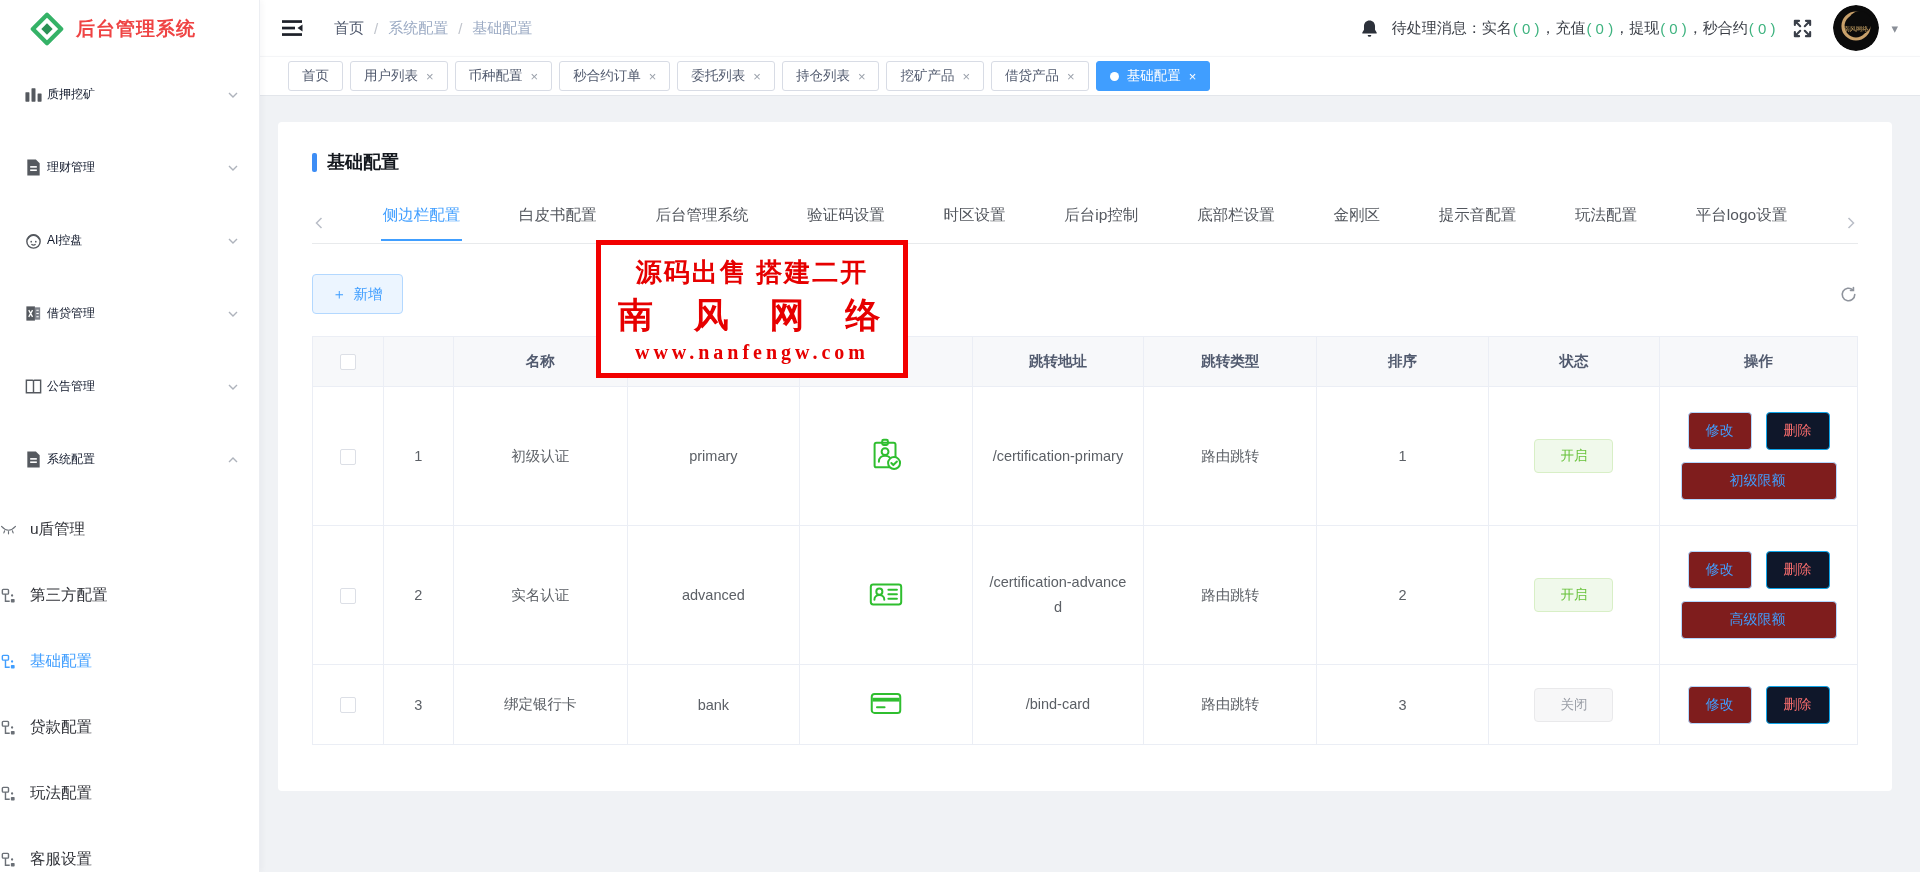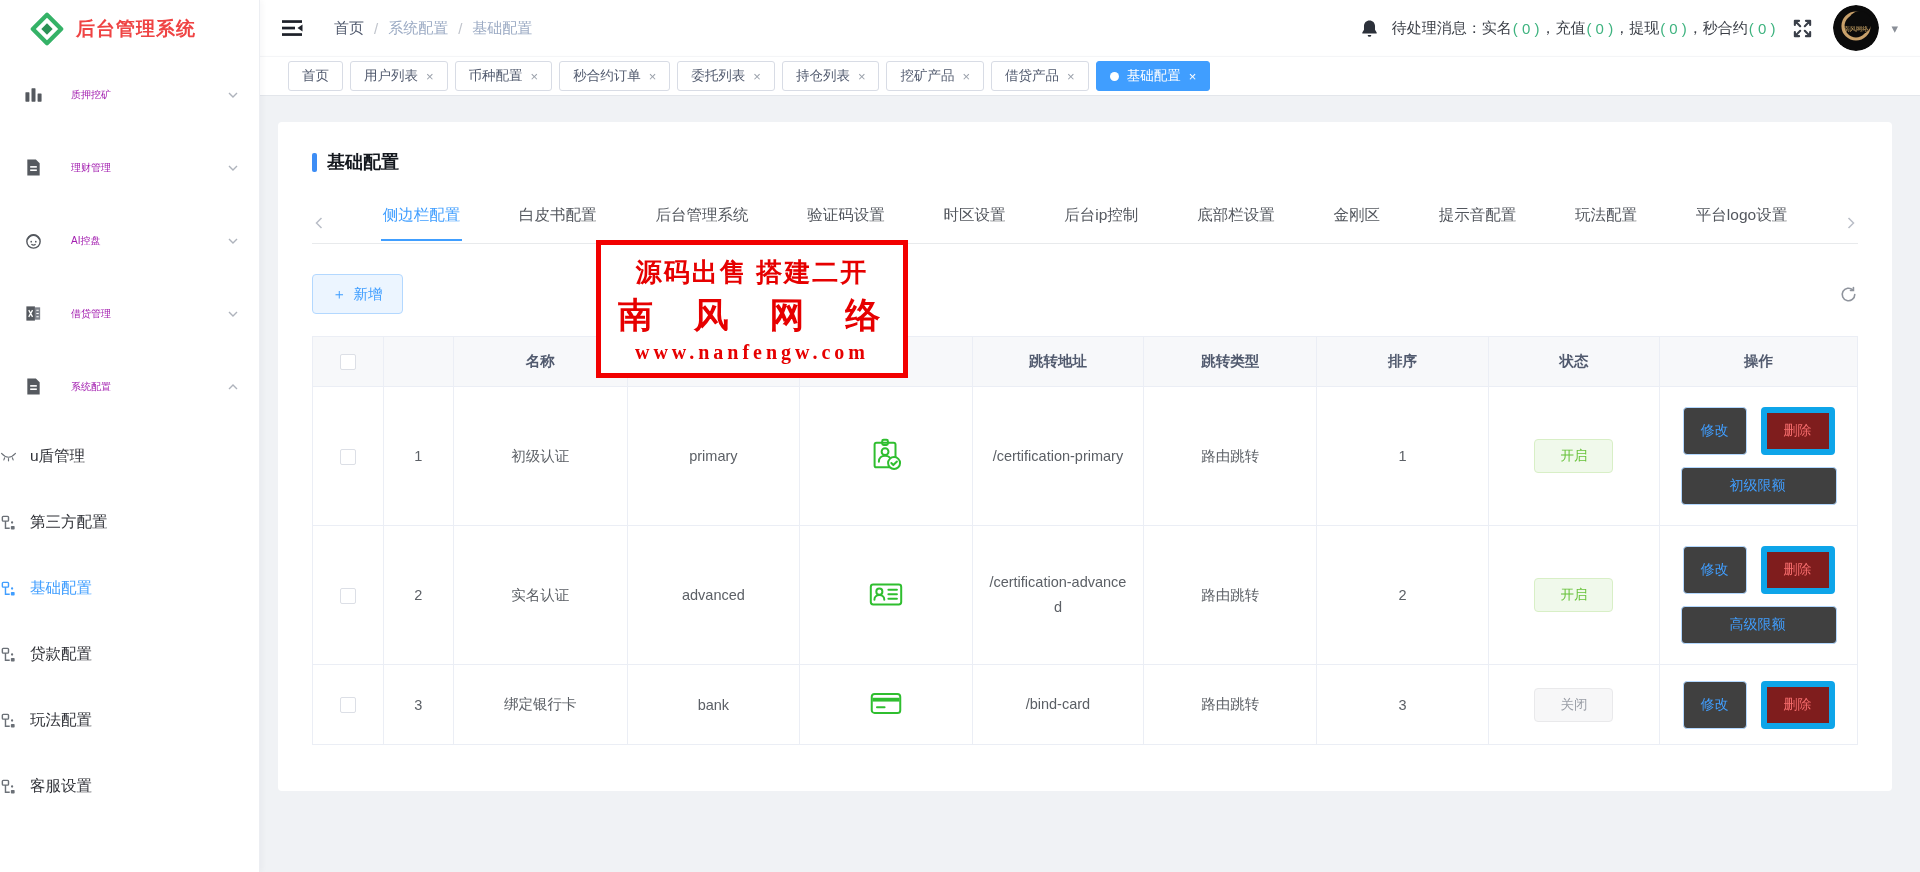--- a/index.html
+++ b/index.html
@@ -7,21 +7,21 @@
     font-family:"Liberation Sans","DejaVu Sans",sans-serif; }
   .app { display:flex; width:1920px; height:872px; }
 
   
   .sidebar { width:260px; background:#fff; border-right:1px solid #eceef2; flex:0 0 260px;
     box-shadow:2px 0 6px rgba(0,21,41,.04); z-index:5; }
   .logo { height:58px; display:flex; align-items:center; padding-left:30px; gap:12px; }
   .logo-text { font-size:19px; font-weight:bold; color:#ef4444; letter-spacing:1px; }
   .mi { height:73px; display:flex; align-items:center; padding:0 20px 0 24px; cursor:pointer; }
   .mi-ic { width:19px; height:19px; flex:0 0 19px; }
-  .mi-label { font-size:10px; color:#a21caf; margin-left:28px; flex:1; }
+  .mi-label { font-size:12px; color:#0f172a; margin-left:4px; flex:1; }
   .chev { width:12px; height:12px; }
   .chev.up { transform:rotate(180deg); }
   .smi { height:66px; display:flex; align-items:center; cursor:pointer; color:#5f646c; }
   .smi .mi-ic { width:17px; height:17px; flex:0 0 17px; }
   .smi .mi-label { font-size:15.5px; color:#303238; margin-left:13px; }
   .smi.active, .smi.active .mi-label { color:#409eff; }
 
   
   .rightcol { flex:1; display:flex; flex-direction:column; min-width:0; }
 
@@ -78,22 +78,22 @@
   td.url { word-break:break-all; padding:0 16px; line-height:1.7; }
   .cb { width:16px; height:16px; border:1px solid #dcdfe6; border-radius:2px; background:#fff;
     display:inline-block; vertical-align:middle; cursor:pointer; }
   .row-icon { width:38px; height:38px; display:inline-block; }
   .badge { display:inline-block; padding:7px 25px; border-radius:4px; font-size:13.5px; }
   .badge.on { background:#f0f9eb; border:1px solid #d8efc6; color:#67c23a; }
   .badge.off { background:#f7f7f8; border:1px solid #e9e9eb; color:#9a9ea6; }
   .actions { display:flex; flex-direction:column; align-items:center; gap:12px; }
   .act-row { display:flex; gap:14px; }
   .btn { font-family:inherit; font-size:14px; padding:9px 17px; border-radius:4px; cursor:pointer; }
-  .btn-blue { background:#404040; border:1px solid #b3d8ff; color:#409eff; }
-  .btn-red { background:#7f1d1d; border:6px solid #0ea5e9; color:#f56c6c; }
+  .btn-blue { background:#7f1d1d; border:1px solid #b3d8ff; color:#409eff; }
+  .btn-red { background:#0f172a; border:1px solid #0ea5e9; color:#f56c6c; }
   .btn-wide { min-width:156px;padding-left:15px; }
 
   
   .watermark { position:absolute; left:596px; top:240px; width:312px; height:138px; background:#fff;
     border:5px solid #f20000; z-index:60; display:flex; flex-direction:column; align-items:center;
     justify-content:center; gap:2px; font-family:"Liberation Serif","DejaVu Serif",serif; color:#e60000; }
   .wm1 { font-size:26px; font-weight:bold; letter-spacing:2px; white-space:nowrap; }
   .wm2 { font-size:35px; font-weight:bold; letter-spacing:16px; white-space:nowrap; text-indent:10px; }
   .wm3 { font-size:20px; font-weight:bold; letter-spacing:4px; white-space:nowrap; }
 </style>
@@ -148,20 +148,29 @@
           </svg>
       </div>
       <div class="mi">
         <svg class="mi-ic" viewBox="0 0 20 20">
           <rect x="2.5" y="2.5" width="9" height="15" fill="#55595f"></rect>
           <rect x="11.5" y="3.5" width="5.5" height="13" fill="#80848c"></rect>
           <path d="M5 6.5l4 7M9 6.5l-4 7" stroke="#fff" stroke-width="1.4"></path>
           <path d="M13 6.5h2.5M13 10h2.5M13 13.5h2.5" stroke="#fff" stroke-width="1.1"></path>
         </svg>
         <span class="mi-label">借贷管理</span>
+        <svg class="chev" viewBox="0 0 12 12">
+            <path d="M2 4l4 4 4-4" stroke="#aeb3bc" stroke-width="1.4" fill="none"></path>
+          </svg>
+      </div>
+      <div class="mi">
+        <svg class="mi-ic" viewBox="0 0 20 20" fill="none" stroke="#55595f" stroke-width="1.5">
+          <path d="M2.5 3.5h6.5a1 1 0 0 1 1 1v12h-7.5zM17.5 3.5h-6.5a1 1 0 0 0-1 1v12h7.5z"></path>
+        </svg>
+        <span class="mi-label">公告管理</span>
         <svg class="chev" viewBox="0 0 12 12">
             <path d="M2 4l4 4 4-4" stroke="#aeb3bc" stroke-width="1.4" fill="none"></path>
           </svg>
       </div>
       <div class="mi">
         <svg class="mi-ic" viewBox="0 0 20 20" fill="#55595f">
           <path d="M3.5 1.5h9l4 4v13h-13z"></path>
             <rect x="6.5" y="8.5" width="7" height="1.7" fill="#fff"></rect>
             <rect x="6.5" y="12" width="7" height="1.7" fill="#fff"></rect>
         </svg>

